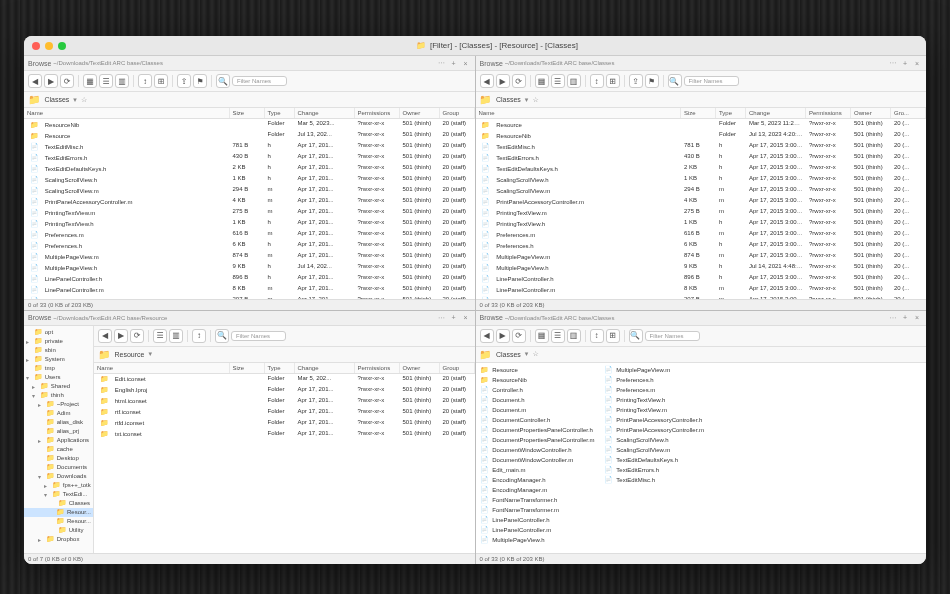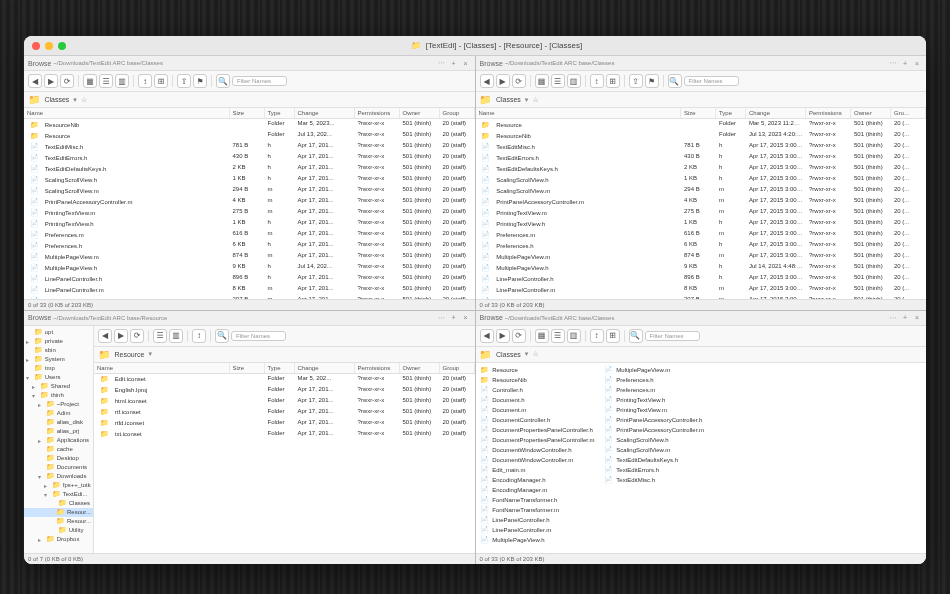--- a/index.html
+++ b/index.html
@@ -61,21 +61,21 @@
 
 <div class="window">
   <div class="titlebar">
     <div class="traffic">
       <div class="tl r"></div>
       <div class="tl y"></div>
       <div class="tl g"></div>
     </div>
     <div class="title-text">
       <span class="folder-glyph">📁</span>
-      <span>[TextEdi] - [Classes] - [Resource] - [Classes]</span>
+      <span>[Filter] - [Classes] - [Resource] - [Classes]</span>
     </div>
   </div>
 
   <div class="panes">
 
     <div class="pane">
       <div class="pane-header">
         <span class="lbl">Browse</span>
         <span class="path">~/Downloads/TextEdit ARC base/Classes</span>
         <span class="pane-ctrl">⋯</span>

